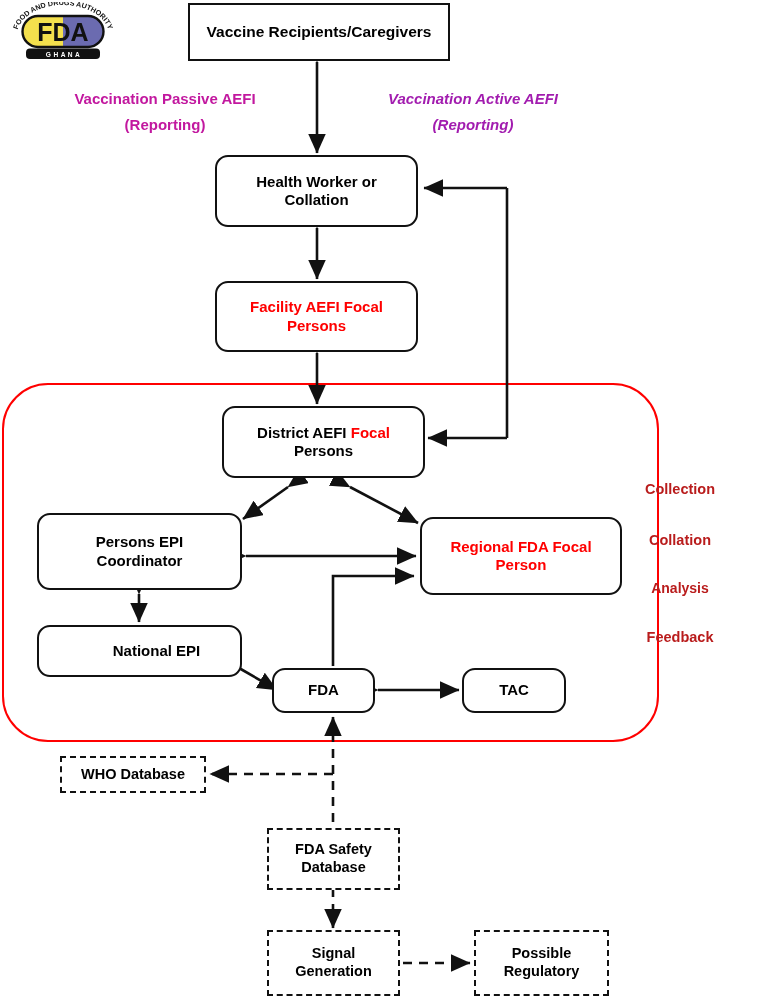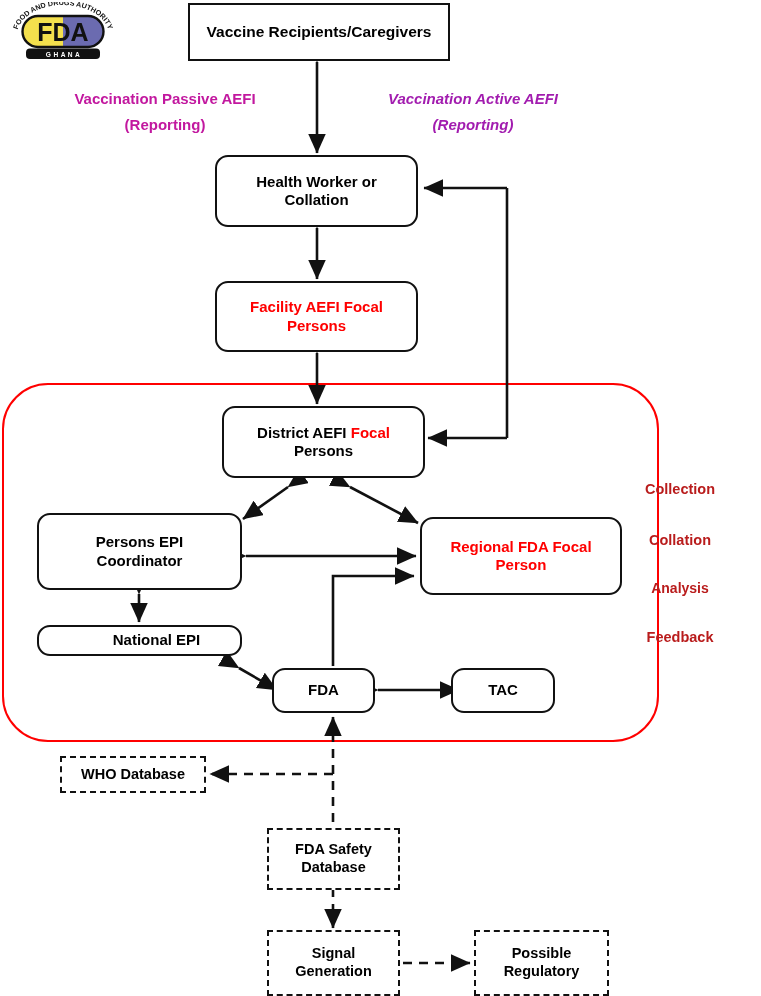--- a/index.html
+++ b/index.html
@@ -127,29 +127,29 @@
   <div class="box solid round" style="left:37px;top:513px;width:205px;height:77px;font-size:15px;flex-direction:column;">
     <span class="blk-txt">Persons EPI</span>
     <span class="blk-txt">Coordinator</span>
   </div>
 
   <div class="box solid round" style="left:420px;top:517px;width:202px;height:78px;font-size:15px;flex-direction:column;">
     <span class="red-txt">Regional FDA Focal</span>
     <span class="red-txt">Person</span>
   </div>
 
-  <div class="box solid round" style="left:37px;top:625px;width:205px;height:31px;font-size:15px;padding-left:34px;">
+  <div class="box solid round" style="left:37px;top:625px;width:205px;height:52px;font-size:15px;padding-left:34px;">
     <span class="blk-txt">National EPI</span>
   </div>
 
   <div class="box solid round" style="left:272px;top:668px;width:103px;height:45px;font-size:15px;">
     <span class="blk-txt">FDA</span>
   </div>
 
-  <div class="box solid round" style="left:451px;top:668px;width:104px;height:45px;font-size:15px;">
+  <div class="box solid round" style="left:462px;top:668px;width:104px;height:45px;font-size:15px;">
     <span class="blk-txt">TAC</span>
   </div>
 
   <div class="box dashed" style="left:60px;top:756px;width:146px;height:37px;font-size:14.5px;">
     <span class="blk-txt">WHO Database</span>
   </div>
 
   <div class="box dashed" style="left:267px;top:828px;width:133px;height:62px;font-size:14.5px;flex-direction:column;">
     <span class="blk-txt">FDA Safety</span>
     <span class="blk-txt">Database</span>

